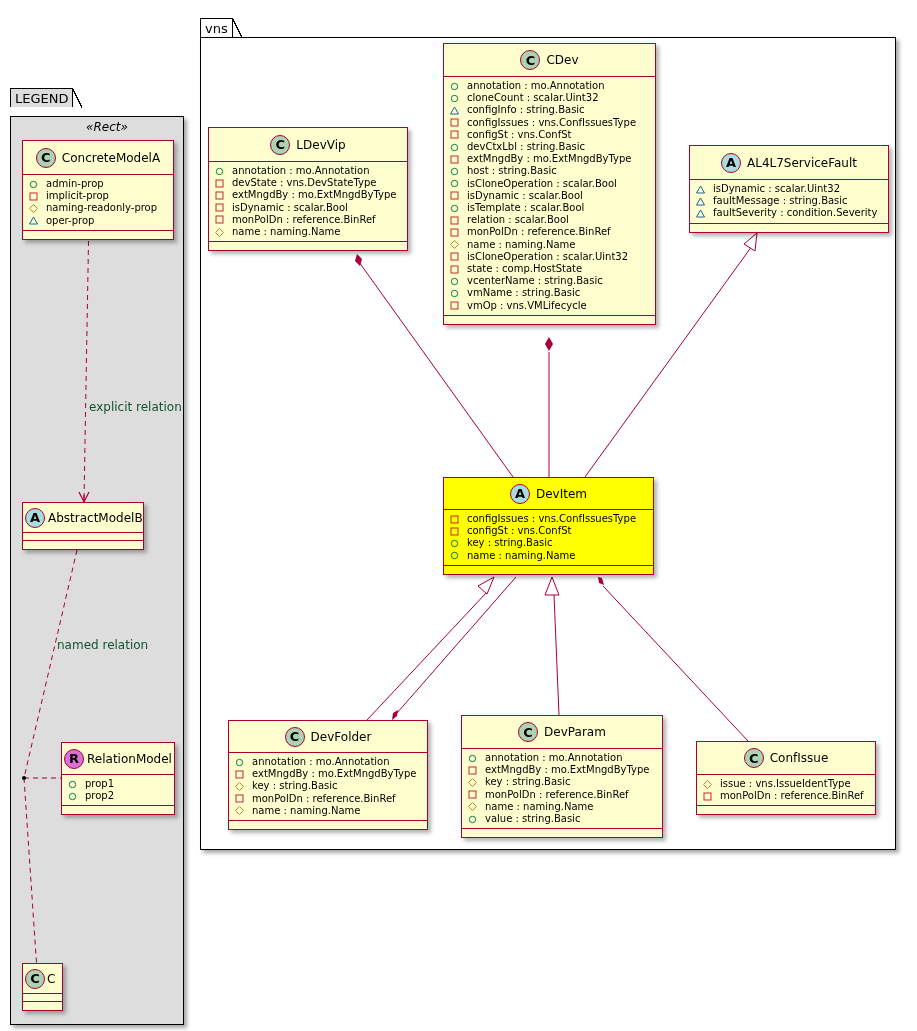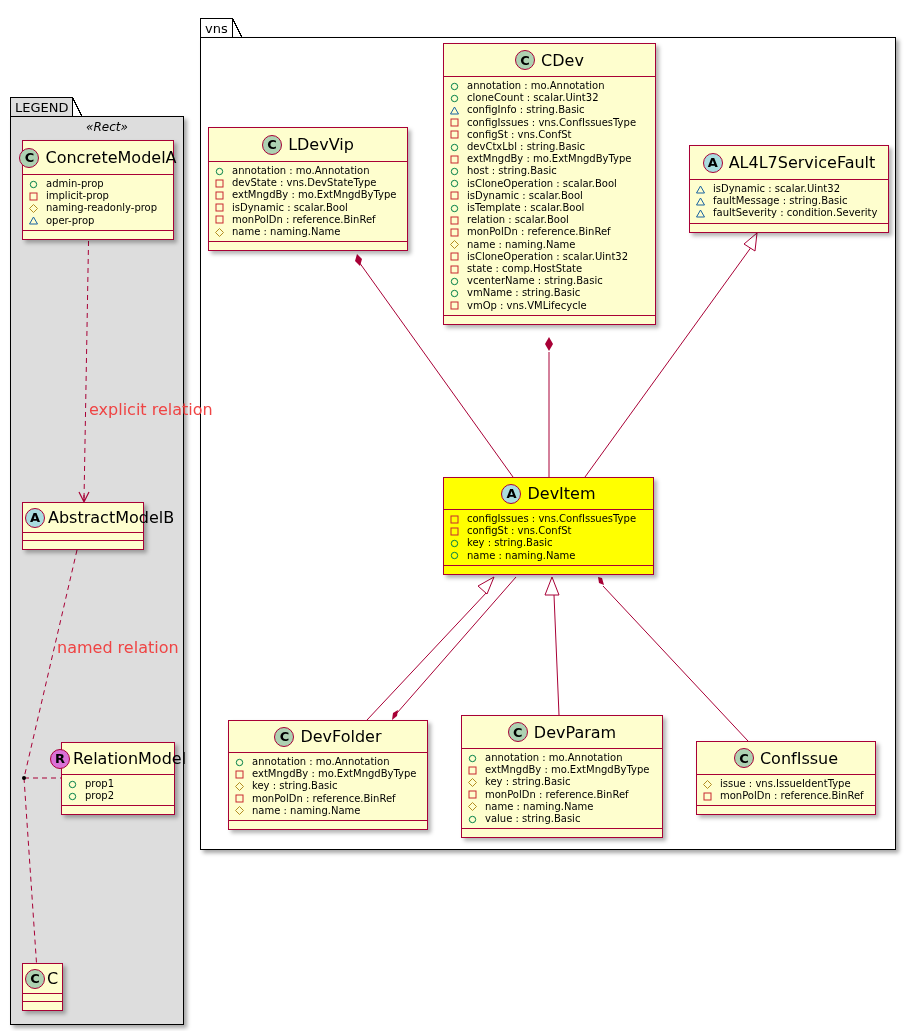--- a/index.html
+++ b/index.html
@@ -9,39 +9,39 @@
   .pkg-tab { position:absolute; border:1.5px solid #000; border-bottom:none;
              font-weight:normal; font-size:13px; padding:2px 4px 0 4px; height:19px; box-sizing:border-box; background:inherit; }
   .pkg-tab::after { content:""; position:absolute; right:-10px; top:-1.5px; width:10px; height:20px;
                     background:linear-gradient(to top right, transparent 48%, #000 48%, #000 56%, transparent 56%); }
   .stereo { position:absolute; font-style:italic; font-size:12px; text-align:center; }
   .cls { position:absolute; background:#fefece; border:1.5px solid #a80036;
          box-shadow:3px 3px 4px rgba(0,0,0,0.3); box-sizing:border-box; }
   .cls.hl { background:#ffff00; }
   .cls .hdr { display:flex; align-items:center; justify-content:center; gap:6px;
               border-bottom:1.5px solid #a80036; box-sizing:border-box; }
-  .cls .name { font-size:16px; color:#000; }
+  .cls .name { font-size:12px; color:#000; }
   .cls .name.abs { }
   .badge { width:20px; height:20px; border-radius:50%; border:1px solid #a80036;
            display:flex; align-items:center; justify-content:center; font-weight:bold; font-size:13px;
            box-sizing:border-box; flex:none; }
   .badge.c { background:#add1b2; }
   .badge.a { background:#a9dcdf; }
   .badge.r { background:#da70d6; }
   .attrs { border-bottom:1.5px solid #a80036; padding:3px 0 3px 6px; box-sizing:border-box; }
   .attr { font-size:10px; line-height:12.2px; white-space:nowrap; display:flex; align-items:center; gap:8px; color:#000; }
   .vis { width:9px; height:9px; flex:none; display:inline-flex; align-items:center; justify-content:center; }
   .ops { height:8px; }
   svg.edges { position:absolute; left:0; top:0; }
-  .lbl { position:absolute; font-size:16px; color:#ef4444; white-space:nowrap; }
+  .lbl { position:absolute; font-size:12px; color:#14532d; white-space:nowrap; }
 </style>
 </head>
 <body>
 
-<div class="pkg-tab" style="left:10px;top:97px;background:#dddddd;">LEGEND</div>
+<div class="pkg-tab" style="left:10px;top:88px;background:#dddddd;">LEGEND</div>
 <div class="pkg" style="left:10px;top:116px;width:172px;height:907px;background:#dddddd;"></div>
 <div class="stereo" style="left:10px;top:120px;width:194px;">«Rect»</div>
 
 <div class="pkg-tab" style="left:200px;top:18px;background:#ffffff;">vns</div>
 <div class="pkg" style="left:200px;top:37px;width:694px;height:811px;background:#ffffff;"></div>
 
 <svg class="edges" width="917" height="1031" viewBox="0 0 917 1031">
   <defs>
     <marker id="arrowOpen" markerWidth="10" markerHeight="10" refX="5" refY="9" orient="auto" markerUnits="userSpaceOnUse">
       <path d="M0,0 L5,9 L10,0" fill="none" stroke="#a80036" stroke-width="1"></path>

